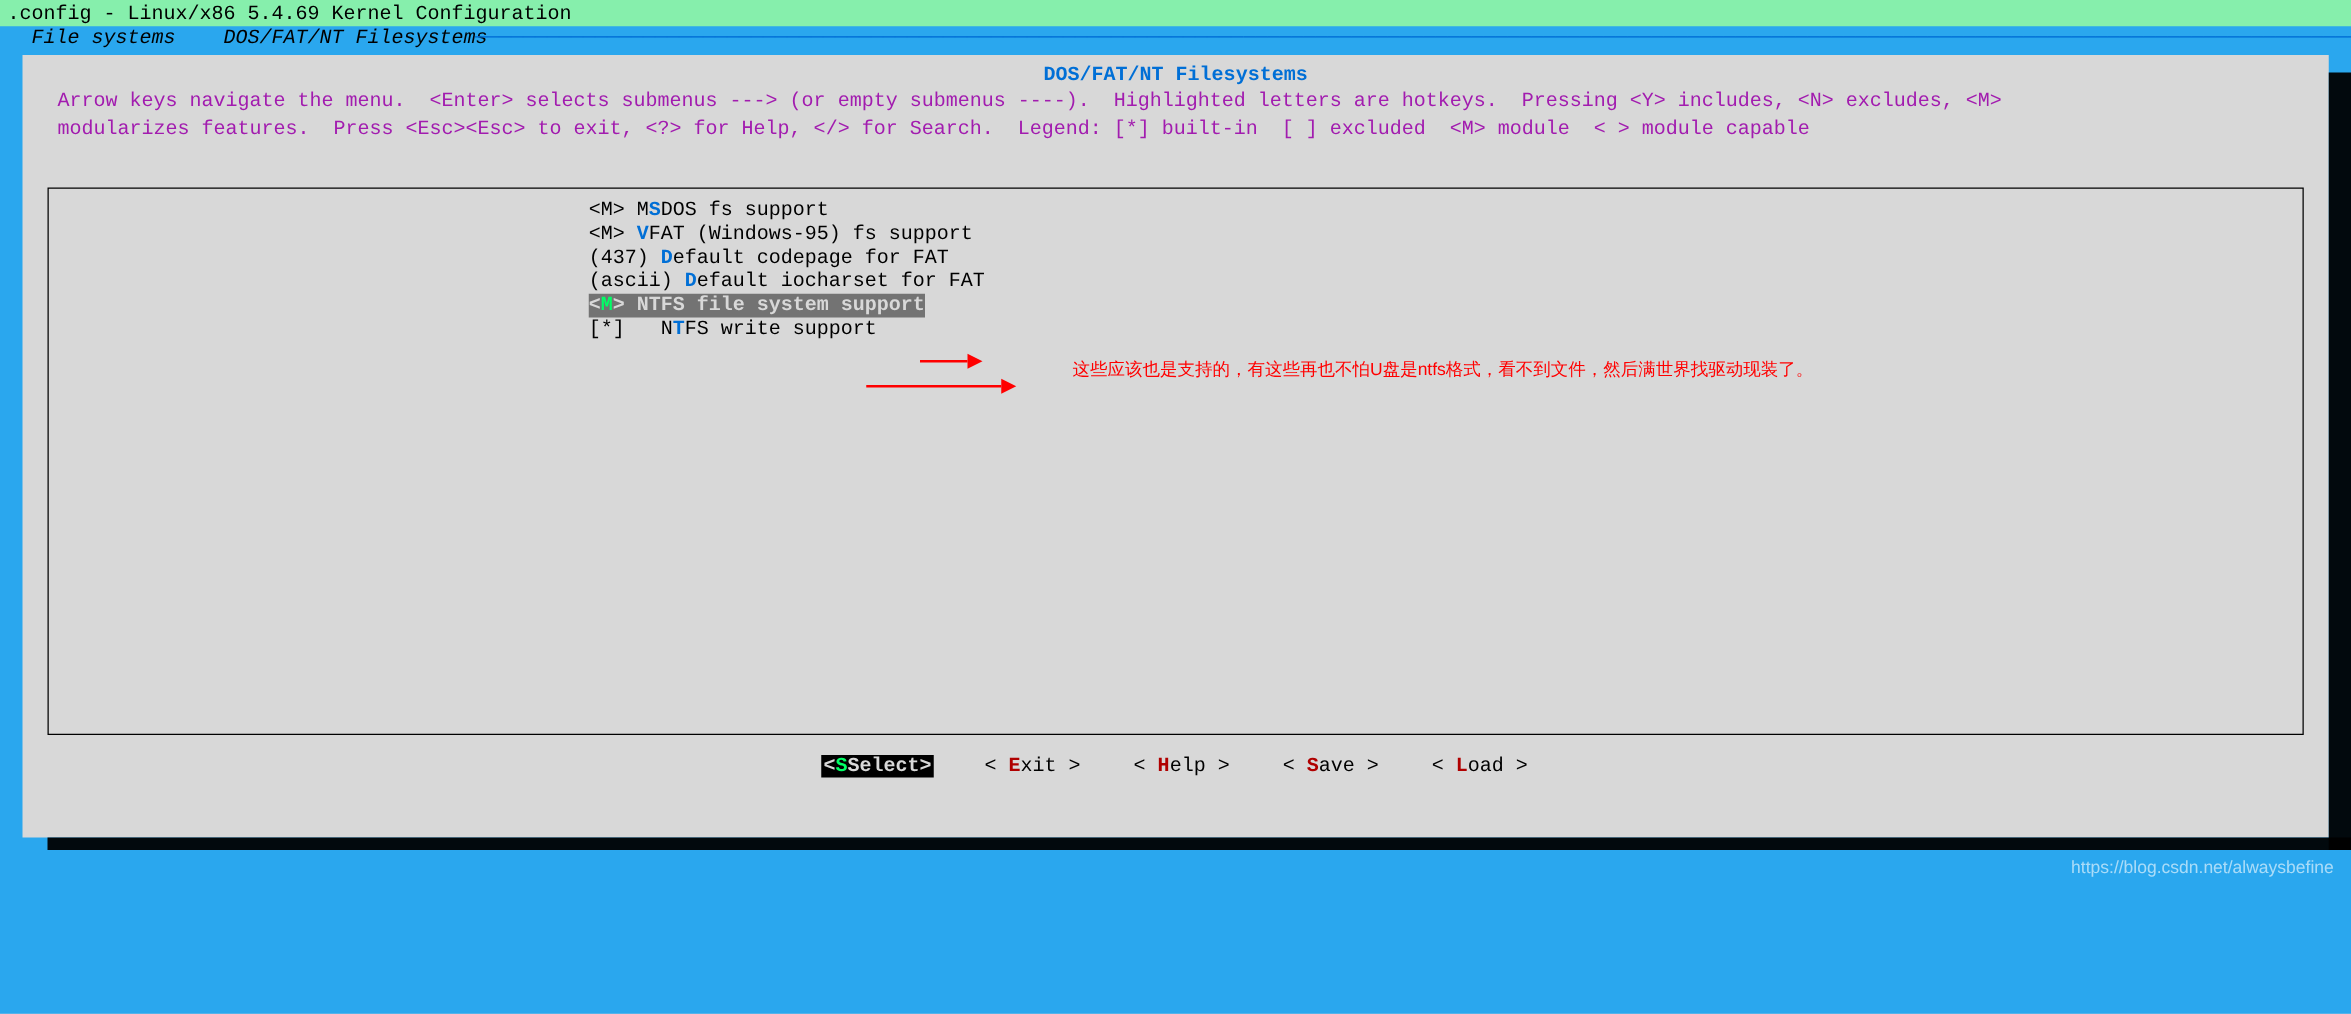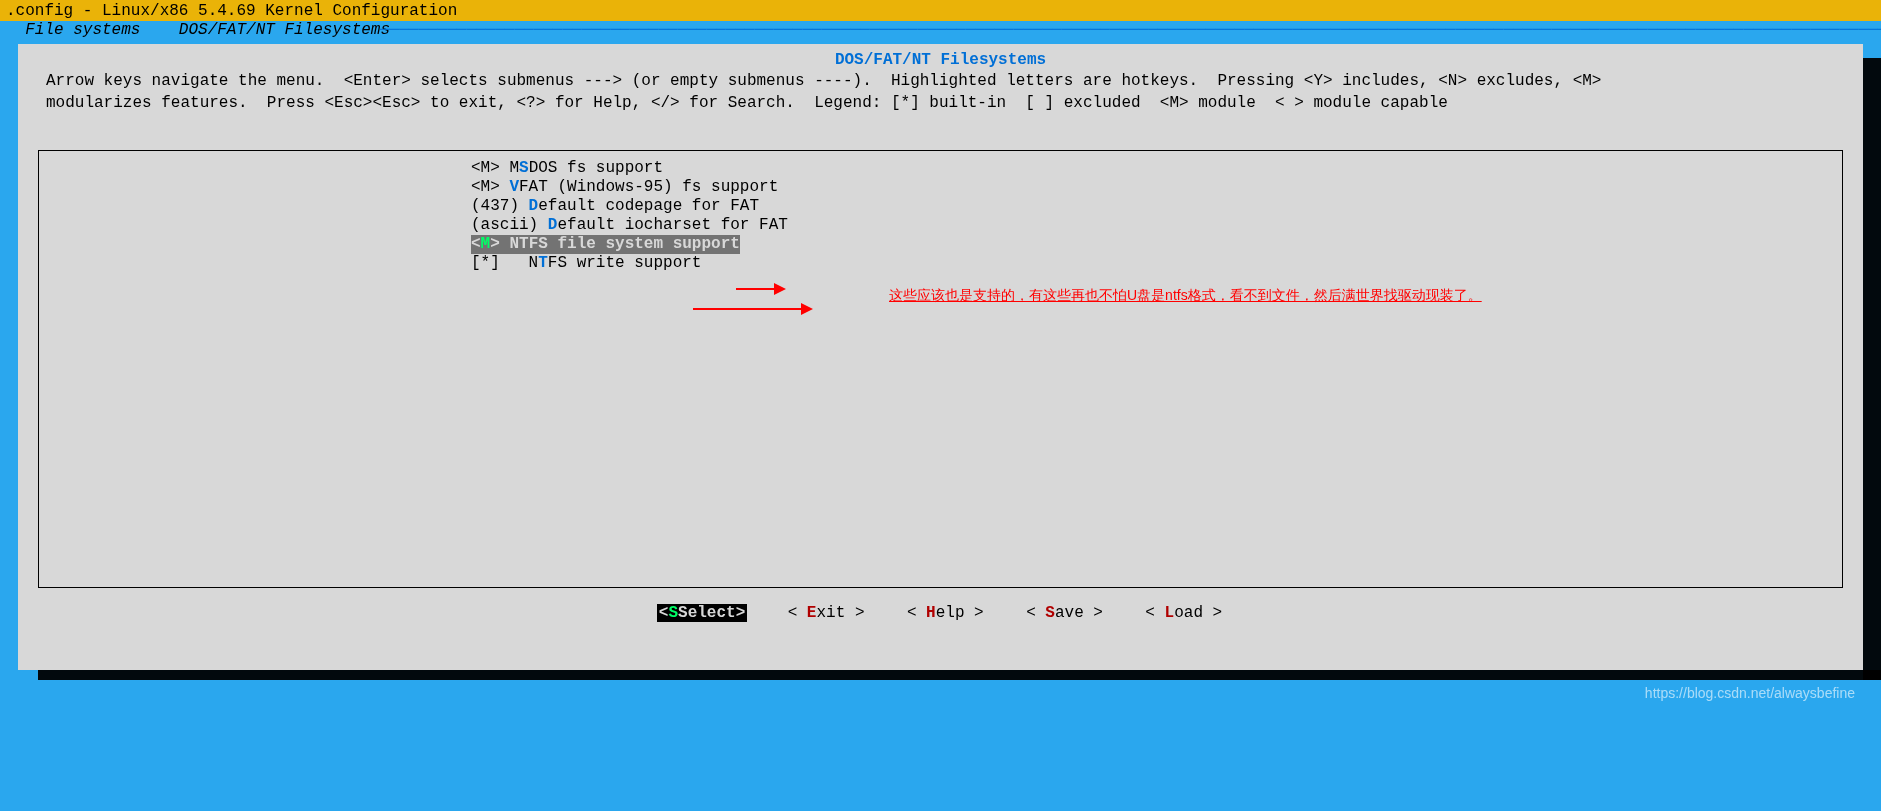--- a/index.html
+++ b/index.html
@@ -7,21 +7,21 @@
     font-family: "Consolas", "Courier New", monospace;
     font-size: 16px;
     background: #2aa7ee;
     width: 1881px;
     height: 811px;
     position: relative;
     overflow: hidden;
   }
   .top-bar {
     color: #000;
-    background: #eab308;
+    background: #86efac;
     padding: 2px 18px 0 6px;
     line-height: 19px;
   }
   .breadcrumb-line {
     color: #000;
     padding-left: 6px;
     line-height: 19px;
     position: relative;
     font-style: italic;
   }
@@ -40,21 +40,21 @@
     height: 626px;
     position: relative;
   }
   .box-title {
     text-align: center;
     color: #006fd6;
     font-weight: bold;
     line-height: 20px;
   }
   .help-text {
-    color: #000000;
+    color: #a21caf;
     line-height: 22px;
     white-space: pre;
     padding-left: 8px;
   }
   .options-box {
     border: 1px solid #000;
     margin-top: 36px;
     height: 438px;
     padding: 8px 0 8px 0;
     position: relative;
@@ -100,34 +100,33 @@
     border-top: 6px solid transparent;
     border-bottom: 6px solid transparent;
     border-left: 12px solid #ff0000;
   }
   .annotation {
     position: absolute;
     color: #ff0000;
     font-family: "Microsoft YaHei", sans-serif;
     font-size: 14px;
     top: 287px;
-    left: 889px;
+    left: 858px;
     white-space: nowrap;
-    text-decoration: underline;
   }
   .shadow {
     position: absolute;
     background: #000;
     opacity: 0.95;
   }
   .shadow.bottom { left: 38px; right: 0px; height: 10px; top: 670px; }
   .shadow.right { top: 58px; width: 18px; right: 0px; height: 622px; }
   .watermark {
     position: absolute;
-    right: 26px;
+    right: 14px;
     bottom: 110px;
     color: rgba(255,255,255,0.6);
     font-family: Arial, sans-serif;
     font-size: 14px;
   }
 </style>
 </head>
 <body>
 
 <div class="top-bar">

